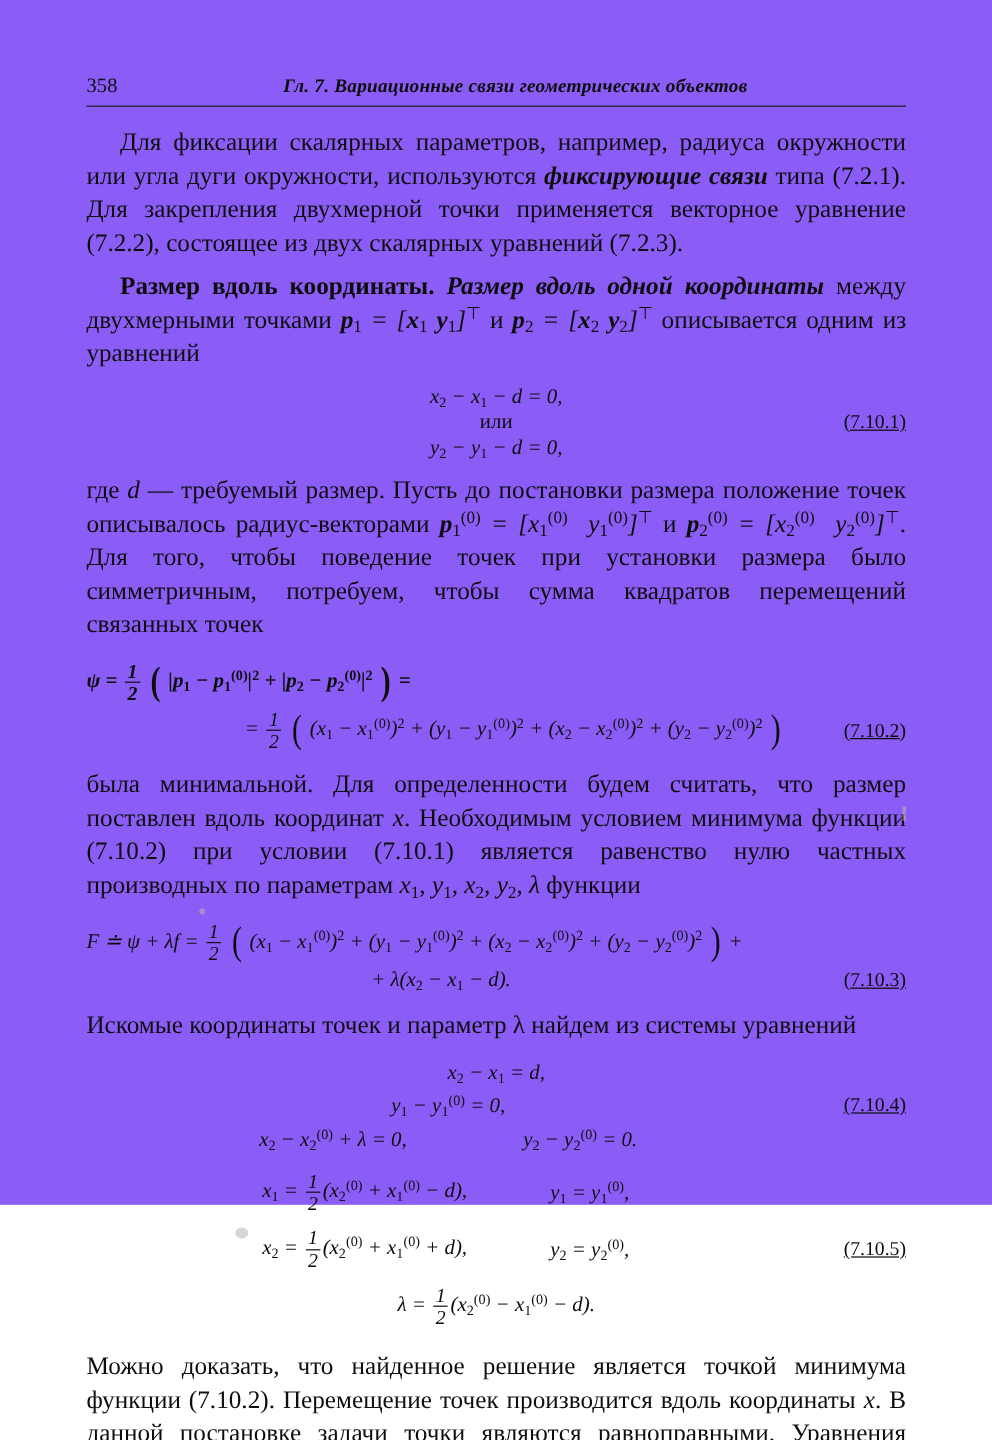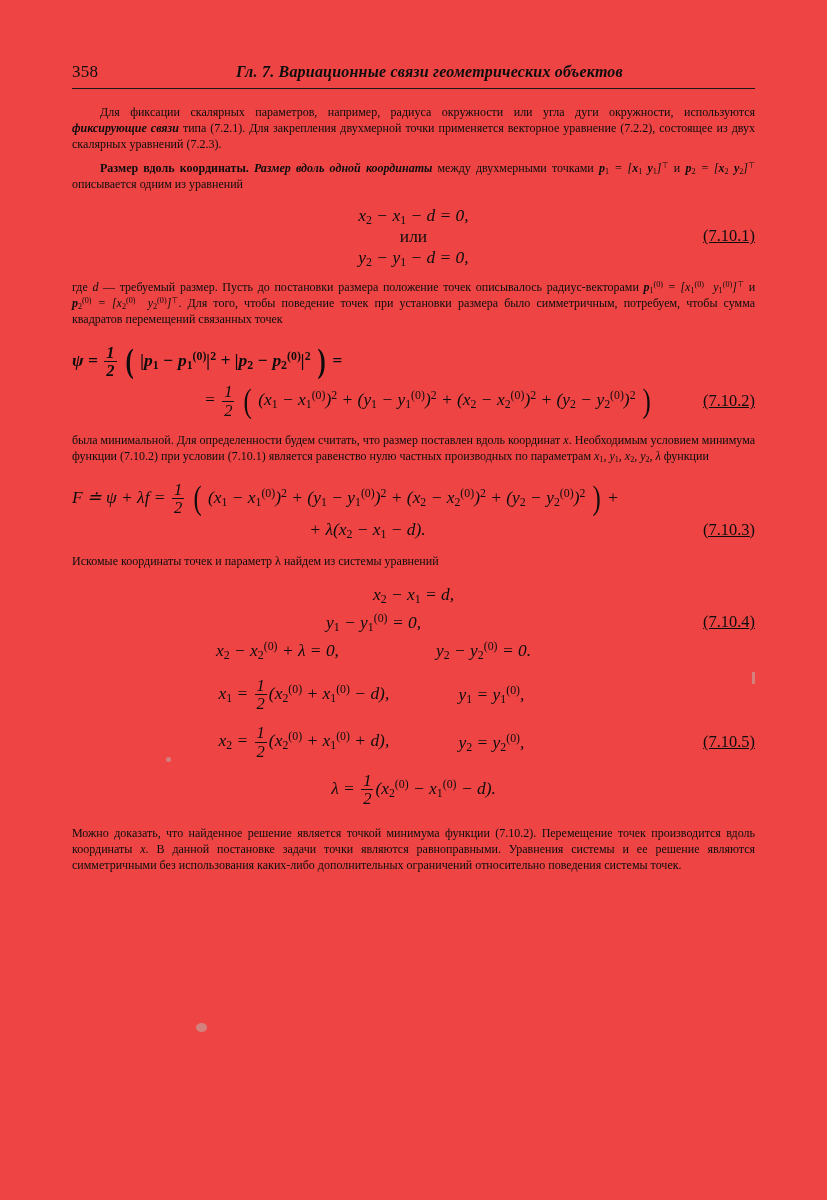--- a/index.html
+++ b/index.html
@@ -12,22 +12,22 @@
     height: 1200px;
     font-family: "Liberation Serif", serif;
     color: #0d0d0d;
     position: relative;
     overflow: hidden;
   }
   .page {
     position: absolute;
     left: 0; top: 0;
     width: 827px;
-    height: 1200px;
-    background: #ef4444;
+    height: 1004px;
+    background: #8b5cf6;
   }
   .content {
     position: absolute;
     left: 72px;
     top: 62px;
     width: 683px;
   }
   
   .runhead {
     display: flex;
@@ -49,21 +49,21 @@
     padding-right: 40px;
   }
   .rule {
     border: 0;
     border-top: 1.6px solid #1a1a1a;
     margin: 6px 0 16px 0;
   }
   
   p {
     margin: 0 0 2px 0;
-    font-size: 12px;
+    font-size: 21px;
     line-height: 1.33;
     text-align: justify;
     text-justify: inter-word;
   }
   p.indent { text-indent: 28px; }
   .runin { font-weight: bold; }
   .bital { font-style: italic; font-weight: bold; }
   
   .math {
     font-family: "Liberation Serif", serif;

